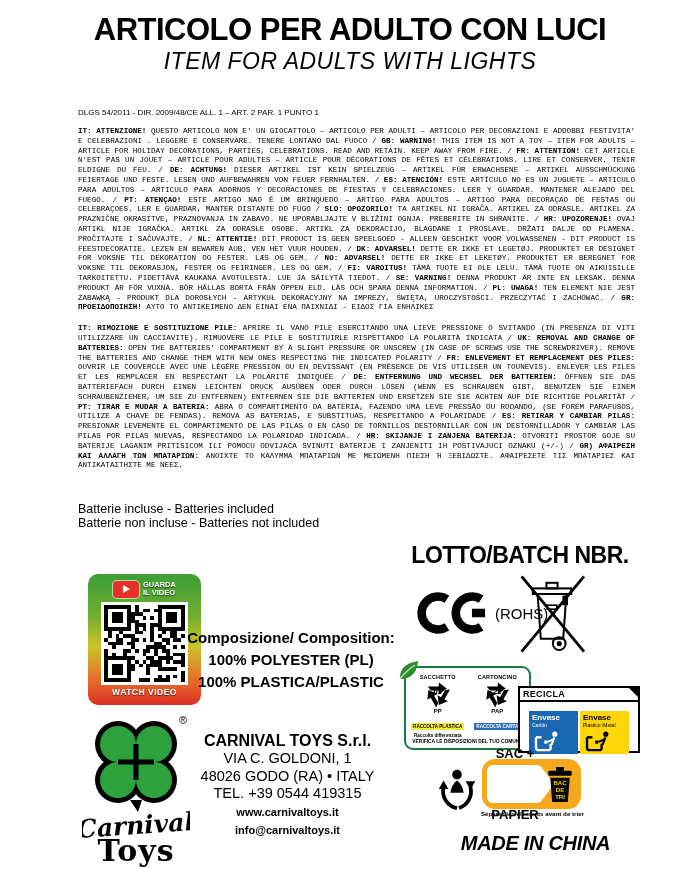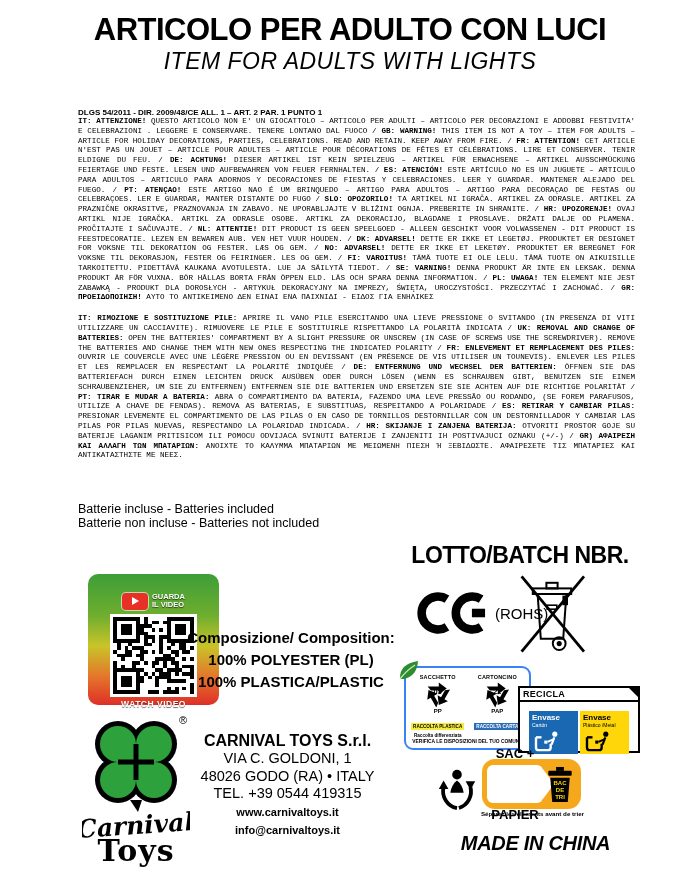--- a/index.html
+++ b/index.html
@@ -7,34 +7,34 @@
         font-family:"Liberation Sans",sans-serif;color:#000;}
 
   
   .title{position:absolute;top:12px;left:0;width:100%;text-align:center;
          font-size:31px;font-weight:700;letter-spacing:-0.5px;}
   .subtitle{position:absolute;top:48px;left:0;width:100%;text-align:center;
             font-size:23px;font-style:italic;font-weight:400;letter-spacing:0.5px;}
 
   
   .legal{position:absolute;left:78px;top:108px;width:557px;}
-  .legal .reg{font-size:8px;font-weight:700;margin:0 0 0 0;}
+  .legal .reg{font-size:8px;font-weight:400;margin:0 0 10px 0;}
   .legal .block{font-size:7.6px;line-height:9.8px;text-align:justify;margin:0;font-family:Liberation Mono, monospace;}
   .legal .block+.block{margin-top:11px;}
   .legal b{font-weight:700;}
 
   .battery-note{position:absolute;left:78px;top:503px;font-size:12.5px;line-height:13.5px;}
 
   
   .lotto{position:absolute;left:400px;top:542px;width:240px;text-align:center;
          font-size:23px;font-weight:700;letter-spacing:-0.5px;}
 
   
-  .video-badge{position:absolute;left:88px;top:574px;width:131px;height:131px;
-      border-radius:10px;box-sizing:border-box;padding:17px 7px 4px;
+  .video-badge{position:absolute;left:88px;top:574px;width:113px;height:131px;
+      border-radius:10px;box-sizing:border-box;padding:5px 7px 4px;
       background:linear-gradient(180deg,#3d9e37 0%,#6fae2f 32%,#c9c428 55%,#e4772b 78%,#dd2f27 100%);}
   .vb-head{display:flex;align-items:center;justify-content:center;gap:4px;height:20px;}
   .yt{width:26px;height:17px;background:#e73127;border-radius:4px;position:relative;flex:none;
       box-shadow:0 0 0 1px rgba(255,255,255,.6);}
   .yt::after{content:"";position:absolute;left:10px;top:4.5px;
       border-left:7px solid #fff;border-top:4px solid transparent;border-bottom:4px solid transparent;}
   .vb-title{font-size:7.5px;line-height:8px;font-weight:700;color:#fff;
       text-shadow:0 1px 1px rgba(0,0,0,.65);text-align:left;}
   .qr-box{width:87px;height:83px;margin:3px auto 0;background:#fff;padding:3px;box-sizing:border-box;}
   .qr{display:grid;grid-template-columns:repeat(21,1fr);grid-auto-rows:1fr;width:100%;height:100%;}
@@ -46,21 +46,21 @@
   .composition{position:absolute;left:186px;top:627px;width:210px;text-align:center;
       font-size:15px;font-weight:700;line-height:22px;}
 
   
   .ce-row{position:absolute;left:416px;top:590px;display:flex;align-items:center;gap:2px;}
   .rohs{font-size:15px;font-weight:400;}
   .weee{position:absolute;left:512px;top:564px;}
 
   
   .eco-box{position:absolute;left:404px;top:666px;width:127px;height:84px;box-sizing:border-box;
-      border:2px solid #3b82f6;border-radius:9px;background:#fff;padding-top:6px;text-align:center;}
+      border:2px solid #15803d;border-radius:9px;background:#fff;padding-top:6px;text-align:center;}
   .leaf{position:absolute;left:-9px;top:-9px;}
   .eco-cols{display:flex;justify-content:space-evenly;}
   .eco-col{width:56px;}
   .eco-col .t{font-size:5.5px;font-weight:700;letter-spacing:.2px;}
   .loop{position:relative;width:32px;height:27px;margin:1px auto 0;}
   .loop svg{display:block;width:32px;height:27px;}
   .loop .num{position:absolute;left:0;top:6px;width:100%;text-align:center;
       font-size:7.5px;font-weight:700;}
   .eco-col .mat{font-size:6px;font-weight:700;margin-top:0px;}
   .stream{display:inline-block;font-size:4.6px;font-weight:700;padding:1px 2px;margin-top:2px;}

